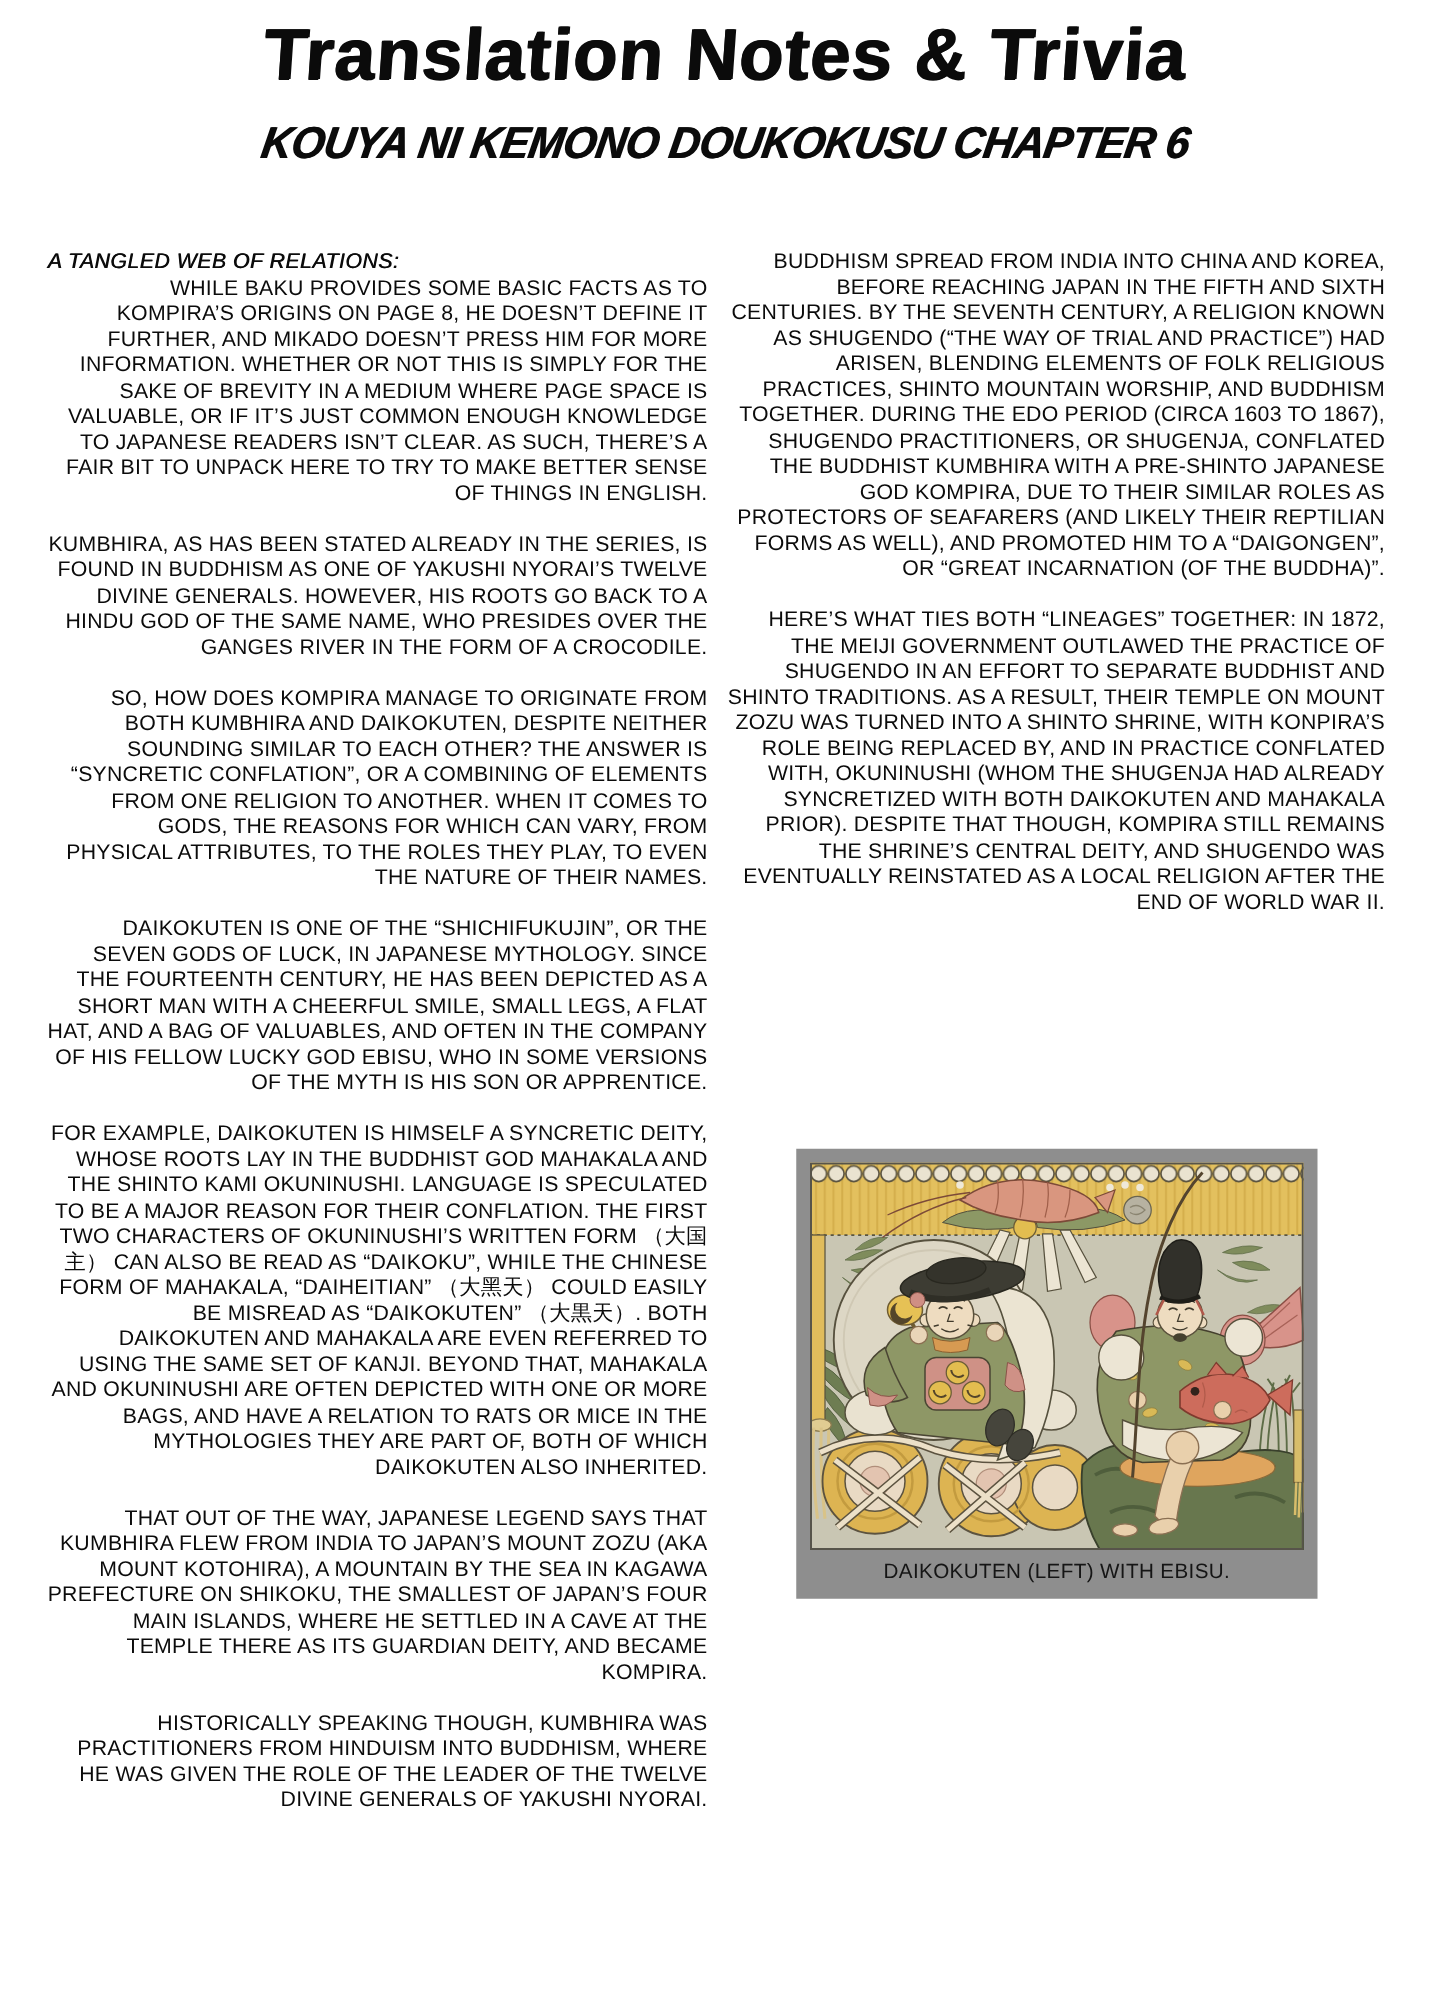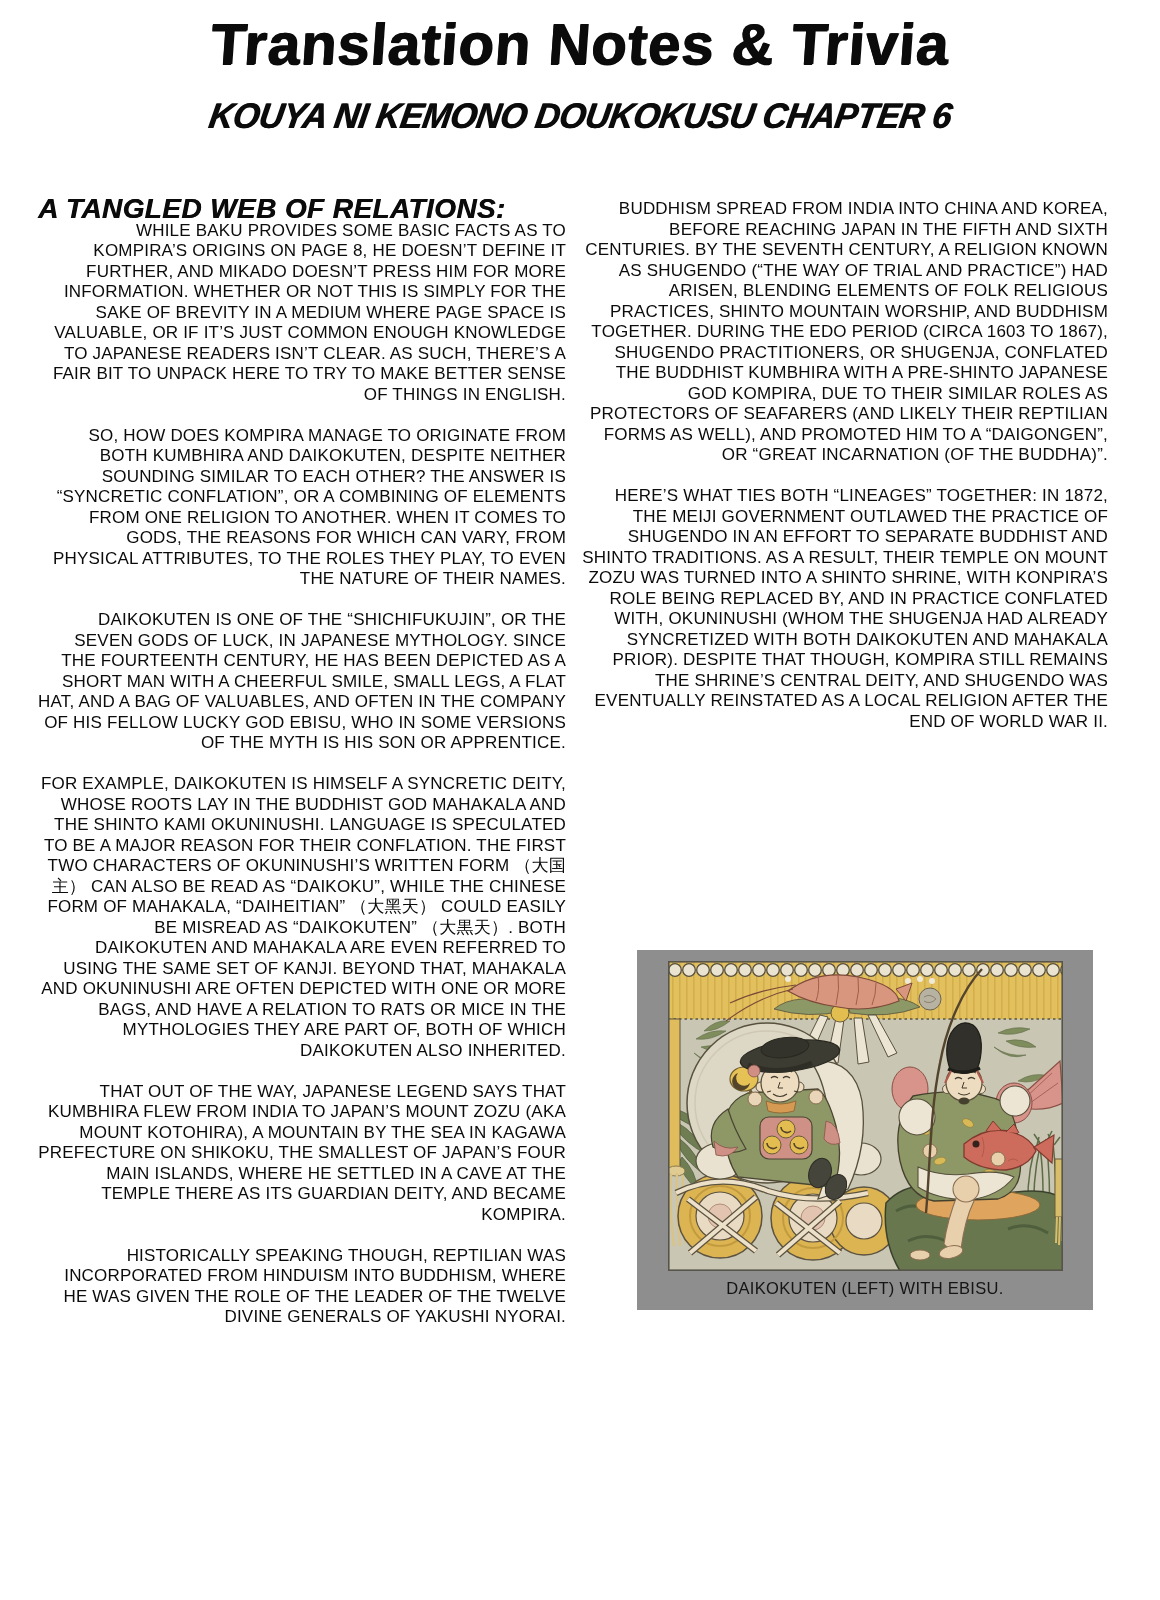--- a/index.html
+++ b/index.html
@@ -23,50 +23,51 @@
     text-shadow:0.8px 0 0 currentColor;
   }
   .col {
     position:absolute; top:199px; font-size:17px; line-height:20.5px;
     letter-spacing:0.2px; text-align:left;
   }
   .col p { margin:0 0 20.5px 0;text-align:right; }
   .col-left  { left:38px;  width:528px; }
   .col-right { left:580px; width:528px; }
   .section-heading {
-    font-size:28px; font-weight:bold; font-style:italic;
+    font-size:17px; font-weight:normal; font-style:italic;
     letter-spacing:0.4px; margin-bottom:1px;
     text-shadow:0.5px 0 0 currentColor;
   }
   .figure-frame {
-    position:absolute; left:637px; top:950px; width:456px; height:360px;
+    position:absolute; left:637px; top:919px; width:417px; height:360px;
     background:#8e8e8e;
   }
   .artwork { display:block; margin:11px auto 0 auto; }
   .figure-caption {
     text-align:center; font-size:16.5px; letter-spacing:0.3px;
     margin-top:8px; color:#151515;
   }
 </style>
 </head>
 <body>
 
 <div class="page">
 
   <div class="page-title">Translation Notes &amp; Trivia</div>
   <div class="chapter-subtitle">KOUYA NI KEMONO DOUKOKUSU CHAPTER 6</div>
 
   <div class="col col-left">
     <div class="section-heading">A TANGLED WEB OF RELATIONS:</div>
     <p>WHILE BAKU PROVIDES SOME BASIC FACTS AS TO KOMPIRA’S ORIGINS ON PAGE 8, HE DOESN’T DEFINE IT FURTHER, AND MIKADO DOESN’T PRESS HIM FOR MORE INFORMATION. WHETHER OR NOT THIS IS SIMPLY FOR THE SAKE OF BREVITY IN A MEDIUM WHERE PAGE SPACE IS VALUABLE, OR IF IT’S JUST COMMON ENOUGH KNOWLEDGE TO JAPANESE READERS ISN’T CLEAR. AS SUCH, THERE’S A FAIR BIT TO UNPACK HERE TO TRY TO MAKE BETTER SENSE OF THINGS IN ENGLISH.</p>
+    <p>KUMBHIRA, AS HAS BEEN STATED ALREADY IN THE SERIES, IS FOUND IN BUDDHISM AS ONE OF YAKUSHI NYORAI’S TWELVE DIVINE GENERALS. HOWEVER, HIS ROOTS GO BACK TO A HINDU GOD OF THE SAME NAME, WHO PRESIDES OVER THE GANGES RIVER IN THE FORM OF A CROCODILE.</p>
     <p>SO, HOW DOES KOMPIRA MANAGE TO ORIGINATE FROM BOTH KUMBHIRA AND DAIKOKUTEN, DESPITE NEITHER SOUNDING SIMILAR TO EACH OTHER? THE ANSWER IS “SYNCRETIC CONFLATION”, OR A COMBINING OF ELEMENTS FROM ONE RELIGION TO ANOTHER. WHEN IT COMES TO GODS, THE REASONS FOR WHICH CAN VARY, FROM PHYSICAL ATTRIBUTES, TO THE ROLES THEY PLAY, TO EVEN THE NATURE OF THEIR NAMES.</p>
     <p>DAIKOKUTEN IS ONE OF THE “SHICHIFUKUJIN”, OR THE SEVEN GODS OF LUCK, IN JAPANESE MYTHOLOGY. SINCE THE FOURTEENTH CENTURY, HE HAS BEEN DEPICTED AS A SHORT MAN WITH A CHEERFUL SMILE, SMALL LEGS, A FLAT HAT, AND A BAG OF VALUABLES, AND OFTEN IN THE COMPANY OF HIS FELLOW LUCKY GOD EBISU, WHO IN SOME VERSIONS OF THE MYTH IS HIS SON OR APPRENTICE.</p>
     <p>FOR EXAMPLE, DAIKOKUTEN IS HIMSELF A SYNCRETIC DEITY, WHOSE ROOTS LAY IN THE BUDDHIST GOD MAHAKALA AND THE SHINTO KAMI OKUNINUSHI. LANGUAGE IS SPECULATED TO BE A MAJOR REASON FOR THEIR CONFLATION. THE FIRST TWO CHARACTERS OF OKUNINUSHI’S WRITTEN FORM （大国主） CAN ALSO BE READ AS “DAIKOKU”, WHILE THE CHINESE FORM OF MAHAKALA, “DAIHEITIAN” （大黑天） COULD EASILY BE MISREAD AS “DAIKOKUTEN” （大黒天）. BOTH DAIKOKUTEN AND MAHAKALA ARE EVEN REFERRED TO USING THE SAME SET OF KANJI. BEYOND THAT, MAHAKALA AND OKUNINUSHI ARE OFTEN DEPICTED WITH ONE OR MORE BAGS, AND HAVE A RELATION TO RATS OR MICE IN THE MYTHOLOGIES THEY ARE PART OF, BOTH OF WHICH DAIKOKUTEN ALSO INHERITED.</p>
     <p>THAT OUT OF THE WAY, JAPANESE LEGEND SAYS THAT KUMBHIRA FLEW FROM INDIA TO JAPAN’S MOUNT ZOZU (AKA MOUNT KOTOHIRA), A MOUNTAIN BY THE SEA IN KAGAWA PREFECTURE ON SHIKOKU, THE SMALLEST OF JAPAN’S FOUR MAIN ISLANDS, WHERE HE SETTLED IN A CAVE AT THE TEMPLE THERE AS ITS GUARDIAN DEITY, AND BECAME KOMPIRA.</p>
-    <p>HISTORICALLY SPEAKING THOUGH, REPTILIAN WAS INCORPORATED FROM HINDUISM INTO BUDDHISM, WHERE HE WAS GIVEN THE ROLE OF THE LEADER OF THE TWELVE DIVINE GENERALS OF YAKUSHI NYORAI.</p>
+    <p>HISTORICALLY SPEAKING THOUGH, KUMBHIRA WAS PRACTITIONERS FROM HINDUISM INTO BUDDHISM, WHERE HE WAS GIVEN THE ROLE OF THE LEADER OF THE TWELVE DIVINE GENERALS OF YAKUSHI NYORAI.</p>
   </div>
 
   <div class="col col-right">
     <p>BUDDHISM SPREAD FROM INDIA INTO CHINA AND KOREA, BEFORE REACHING JAPAN IN THE FIFTH AND SIXTH CENTURIES. BY THE SEVENTH CENTURY, A RELIGION KNOWN AS SHUGENDO (“THE WAY OF TRIAL AND PRACTICE”) HAD ARISEN, BLENDING ELEMENTS OF FOLK RELIGIOUS PRACTICES, SHINTO MOUNTAIN WORSHIP, AND BUDDHISM TOGETHER. DURING THE EDO PERIOD (CIRCA 1603 TO 1867), SHUGENDO PRACTITIONERS, OR SHUGENJA, CONFLATED THE BUDDHIST KUMBHIRA WITH A PRE-SHINTO JAPANESE GOD KOMPIRA, DUE TO THEIR SIMILAR ROLES AS PROTECTORS OF SEAFARERS (AND LIKELY THEIR REPTILIAN FORMS AS WELL), AND PROMOTED HIM TO A “DAIGONGEN”, OR “GREAT INCARNATION (OF THE BUDDHA)”.</p>
     <p>HERE’S WHAT TIES BOTH “LINEAGES” TOGETHER: IN 1872, THE MEIJI GOVERNMENT OUTLAWED THE PRACTICE OF SHUGENDO IN AN EFFORT TO SEPARATE BUDDHIST AND SHINTO TRADITIONS. AS A RESULT, THEIR TEMPLE ON MOUNT ZOZU WAS TURNED INTO A SHINTO SHRINE, WITH KONPIRA’S ROLE BEING REPLACED BY, AND IN PRACTICE CONFLATED WITH, OKUNINUSHI (WHOM THE SHUGENJA HAD ALREADY SYNCRETIZED WITH BOTH DAIKOKUTEN AND MAHAKALA PRIOR). DESPITE THAT THOUGH, KOMPIRA STILL REMAINS THE SHRINE’S CENTRAL DEITY, AND SHUGENDO WAS EVENTUALLY REINSTATED AS A LOCAL RELIGION AFTER THE END OF WORLD WAR II.</p>
   </div>
 
   <div class="figure-frame">
     <svg class="artwork" width="395" height="310" viewBox="0 0 395 310" xmlns="http://www.w3.org/2000/svg">
       <defs>

